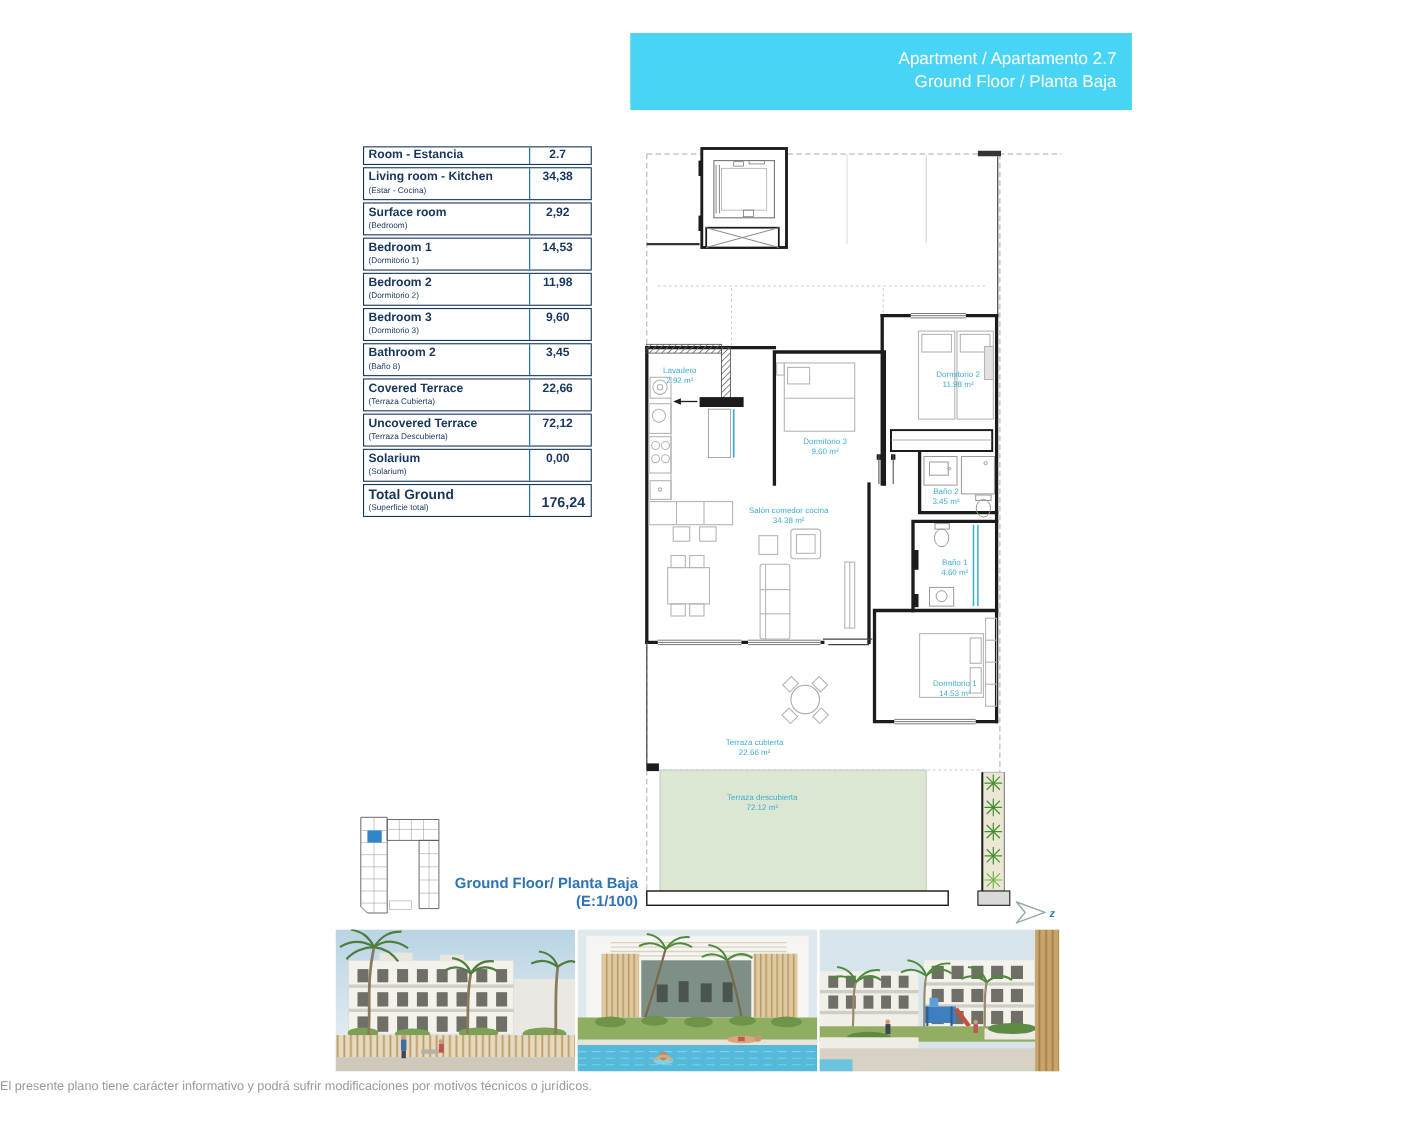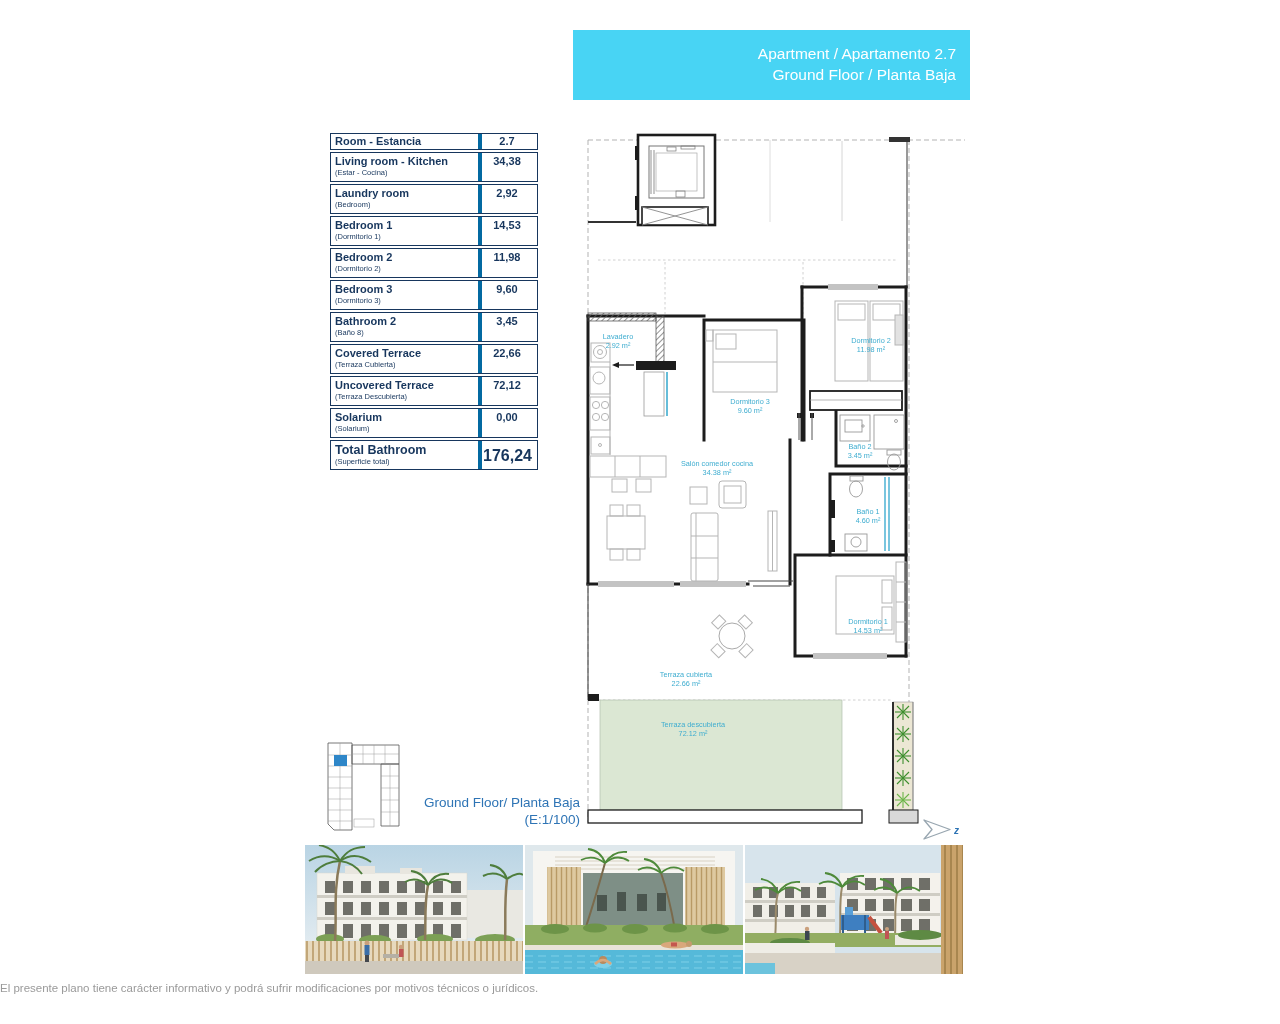--- a/index.html
+++ b/index.html
@@ -1,39 +1,39 @@
 <!DOCTYPE html>
 <html><head>
 <meta charset="utf-8">
 <style>
   html,body{margin:0;padding:0;background:#fff;}
   .page{position:relative;width:1280px;height:1024px;background:#ffffff;overflow:hidden;
         font-family:"Liberation Sans",sans-serif;}
   
-  .title-block{position:absolute;left:573px;top:30px;width:397px;height:70px;background:#48d4f4;
+  .title-block{position:absolute;left:573px;top:30px;width:456px;height:70px;background:#48d4f4;
                display:flex;flex-direction:column;justify-content:center;align-items:flex-end;
                padding-right:14px;box-sizing:border-box;color:#ffffff;font-size:15.5px;line-height:1.35;}
   
   .surface-table{position:absolute;left:330px;top:133px;width:208px;color:#17365d;}
   .trow{display:flex;border:1px solid #17365d;margin-bottom:2px;background:#fff;box-sizing:border-box;}
-  .trow .lbl{flex:1;padding:2px 4px 2px 4px;border-right:4px solid #0369a1;min-height:24px;}
+  .trow .lbl{flex:1;padding:2px 4px 2px 4px;border-right:1px solid #0369a1;min-height:24px;}
   .trow .val{width:50px;text-align:center;padding:2px 5px 0 0;font-weight:bold;font-size:11px;}
   .trow.header{height:17px;min-height:17px;}
   .trow.header .lbl{font-weight:bold;font-size:11px;padding-top:1px;min-height:0;}
   .trow.header .val{font-size:11px;padding-top:1px;}
   .main-lbl{font-weight:bold;font-size:11px;display:block;line-height:1.15;}
   .sub-lbl{font-size:7.5px;display:block;line-height:1.3;}
   .trow.total .main-lbl{font-size:12.5px;}
-  .trow.total .val{font-size:16px;display:flex;align-items:center;justify-content:flex-end;}
+  .trow.total .val{font-size:13px;display:flex;align-items:center;justify-content:flex-end;}
   
   .plan-svg{position:absolute;left:580px;top:110px;}
   .plan-label{fill:#3fadd0;font-size:7.3px;text-anchor:middle;font-family:"Liberation Sans",sans-serif;}
   .compass-z{fill:#2e74b5;font-size:10px;font-weight:bold;font-style:italic;font-family:"Liberation Sans",sans-serif;}
   .floor-label{position:absolute;left:400px;top:795px;width:180px;text-align:right;
-               color:#2e74b5;font-weight:normal;font-size:13.5px;line-height:1.25;}
+               color:#2e74b5;font-weight:bold;font-size:13.5px;line-height:1.25;}
   .keyplan{position:absolute;left:322px;top:733px;}
   
   .photos{position:absolute;left:305px;top:845px;display:flex;gap:2px;}
   
   .disclaimer{position:absolute;left:0;top:982px;width:1280px;text-align:left;
               color:#9a9a9a;font-size:11.5px;}
 </style>
 </head>
 <body>
 
@@ -51,21 +51,21 @@
     </div>
     <div class="trow">
       <div class="lbl">
           <span class="main-lbl">Living room - Kitchen</span>
           <span class="sub-lbl">(Estar - Cocina)</span>
         </div>
       <div class="val">34,38</div>
     </div>
     <div class="trow">
       <div class="lbl">
-          <span class="main-lbl">Laundry room</span>
+          <span class="main-lbl">Surface room</span>
           <span class="sub-lbl">(Bedroom)</span>
         </div>
       <div class="val">2,92</div>
     </div>
     <div class="trow">
       <div class="lbl">
           <span class="main-lbl">Bedroom 1</span>
           <span class="sub-lbl">(Dormitorio 1)</span>
         </div>
       <div class="val">14,53</div>
@@ -107,21 +107,21 @@
     </div>
     <div class="trow">
       <div class="lbl">
           <span class="main-lbl">Solarium</span>
           <span class="sub-lbl">(Solarium)</span>
         </div>
       <div class="val">0,00</div>
     </div>
     <div class="trow total">
       <div class="lbl">
-          <span class="main-lbl">Total Bathroom</span>
+          <span class="main-lbl">Total Ground</span>
           <span class="sub-lbl">(Superficie total)</span>
         </div>
       <div class="val">176,24</div>
     </div>
   </div>
 
   <svg class="plan-svg" width="405" height="735" viewBox="0 0 405 735">
     <defs>
       <pattern id="hatch" width="4" height="4" patternUnits="userSpaceOnUse" patternTransform="rotate(45)">
         <line x1="0" y1="0" x2="0" y2="4" stroke="#666" stroke-width="1.4"></line>

